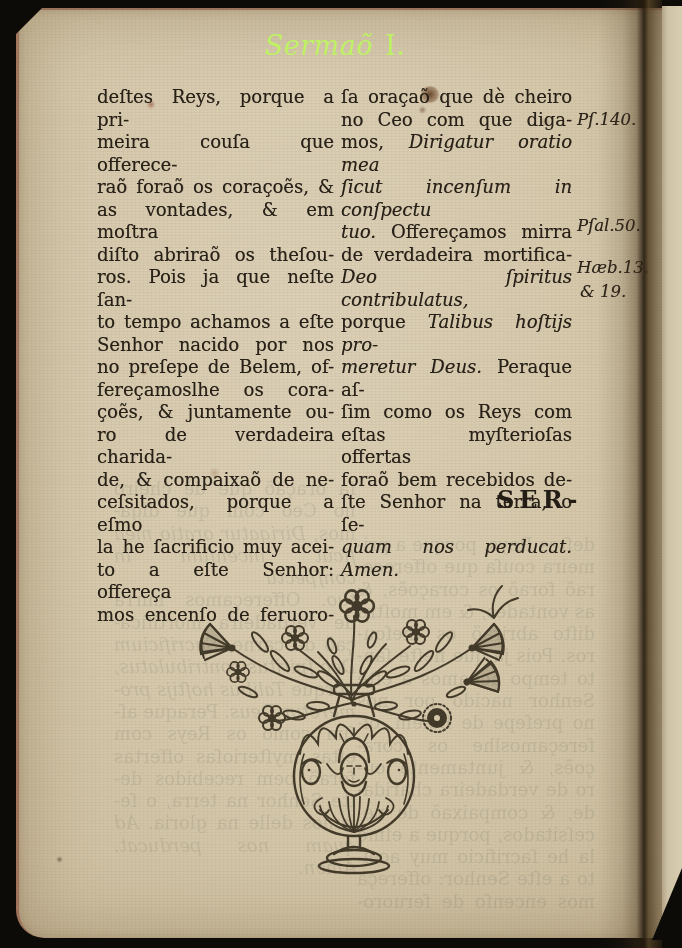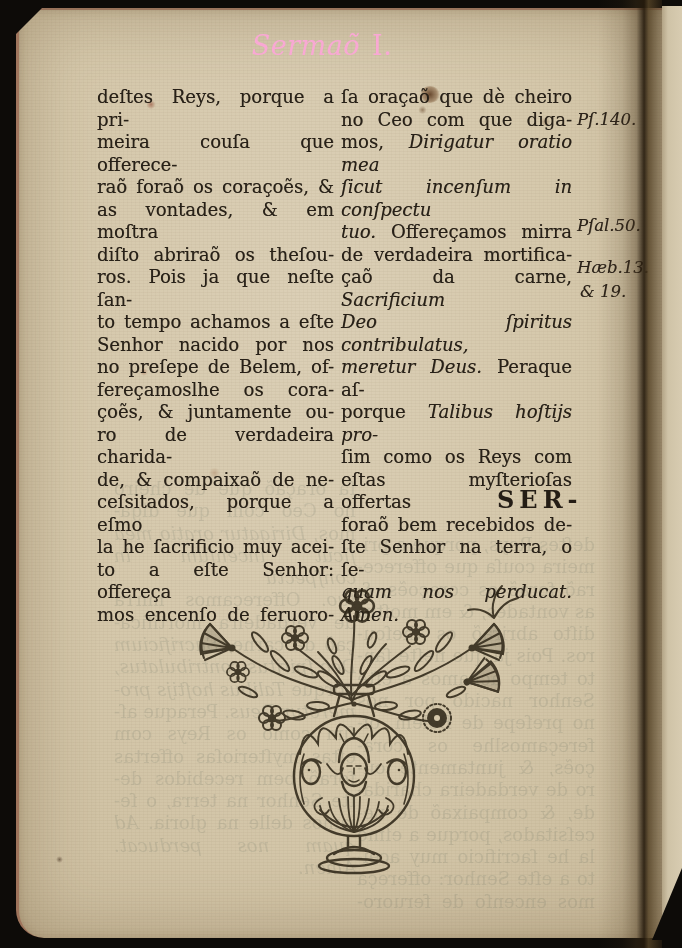--- a/index.html
+++ b/index.html
@@ -20,22 +20,22 @@
           background:linear-gradient(90deg, rgba(70,52,28,0) 0%, rgba(70,52,28,.14) 38%,
                      rgba(70,52,28,.40) 60%, rgba(38,27,13,.92) 72%, rgba(84,66,38,.85) 79%,
                      rgba(70,52,28,.30) 100%);}
   .nextpage{position:absolute;left:662px;top:6px;width:20px;height:932px;
             background:linear-gradient(90deg,#b3a486 0%, #cfc3a7 30%, #d8ccb1 100%);}
   .corner-tl{position:absolute;left:16px;top:8px;width:26px;height:26px;background:#0d0b08;
              clip-path:polygon(0 0,100% 0,0 100%);}
   .corner-br{position:absolute;right:0;bottom:8px;width:30px;height:72px;background:#0d0b08;
              clip-path:polygon(100% 0,100% 100%,0 100%);}
   
-  .header{position:absolute;left:82px;top:30px;width:480px;text-align:center;
-          font-size:27px;color:#f9a8d4;letter-spacing:.5px;}
+  .header{position:absolute;left:95px;top:30px;width:480px;text-align:center;
+          font-size:27px;color:#bef264;letter-spacing:.5px;}
   .header .it{font-style:italic;margin-right:12px;}
   .col{position:absolute;top:86px;font-size:18px;line-height:22.5px;color:#272017;
        word-spacing:.10em;text-shadow:.3px .3px .3px rgba(39,32,23,.45);}
   .col-left{left:97px;width:237px;}
   .col-right{left:341px;width:231px;}
   .tl{text-align:justify;text-align-last:justify;}
   .it{font-style:italic;}
   .note{position:absolute;font-style:italic;font-size:16.5px;color:#2b2219;
         text-shadow:.3px .3px .3px rgba(43,34,25,.4);}
   .n1{left:577px;top:110px;} .n2{left:577px;top:216px;}
@@ -146,24 +146,23 @@
       <div class="tl"><span>to a eſte Senhor: offereça</span></div>
       <div class="tl"><span>mos encenſo de feruoro-</span></div>
     </div>
   <div class="col col-right">
       <div class="tl"><span>ſa oraçaõ que dè cheiro</span></div>
       <div class="tl"><span>no Ceo com que diga-</span></div>
       <div class="tl"><span>mos, </span><span class="it">Dirigatur oratio mea</span></div>
       <div class="tl"><span class="it">ſicut incenſum in conſpectu</span></div>
       <div class="tl"><span class="it">tuo. </span><span>Offereçamos mirra</span></div>
       <div class="tl"><span>de verdadeira mortifica-</span></div>
-      <div class="tl"><span>çaõ da carne, </span><span class="it">Sacrificium</span></div>
       <div class="tl"><span class="it">Deo ſpiritus contribulatus,</span></div>
+      <div class="tl"><span>porque </span><span class="it">Talibus hoſtijs pro-</span></div>
       <div class="tl"><span class="it">meretur Deus. </span><span>Peraque aſ-</span></div>
-      <div class="tl"><span>porque </span><span class="it">Talibus hoſtijs pro-</span></div>
       <div class="tl"><span>ſim como os Reys com</span></div>
       <div class="tl"><span>eſtas myſterioſas offertas</span></div>
       <div class="tl"><span>foraõ bem recebidos de-</span></div>
       <div class="tl"><span>ſte Senhor na terra, o ſe-</span></div>
       <div class="tl"><span class="it">quam nos perducat. Amen.</span></div>
     </div>
 
   <div class="note n1">Pſ.140.</div>
   <div class="note n2">Pſal.50.</div>
   <div class="note n3">Hæb.13.</div>

